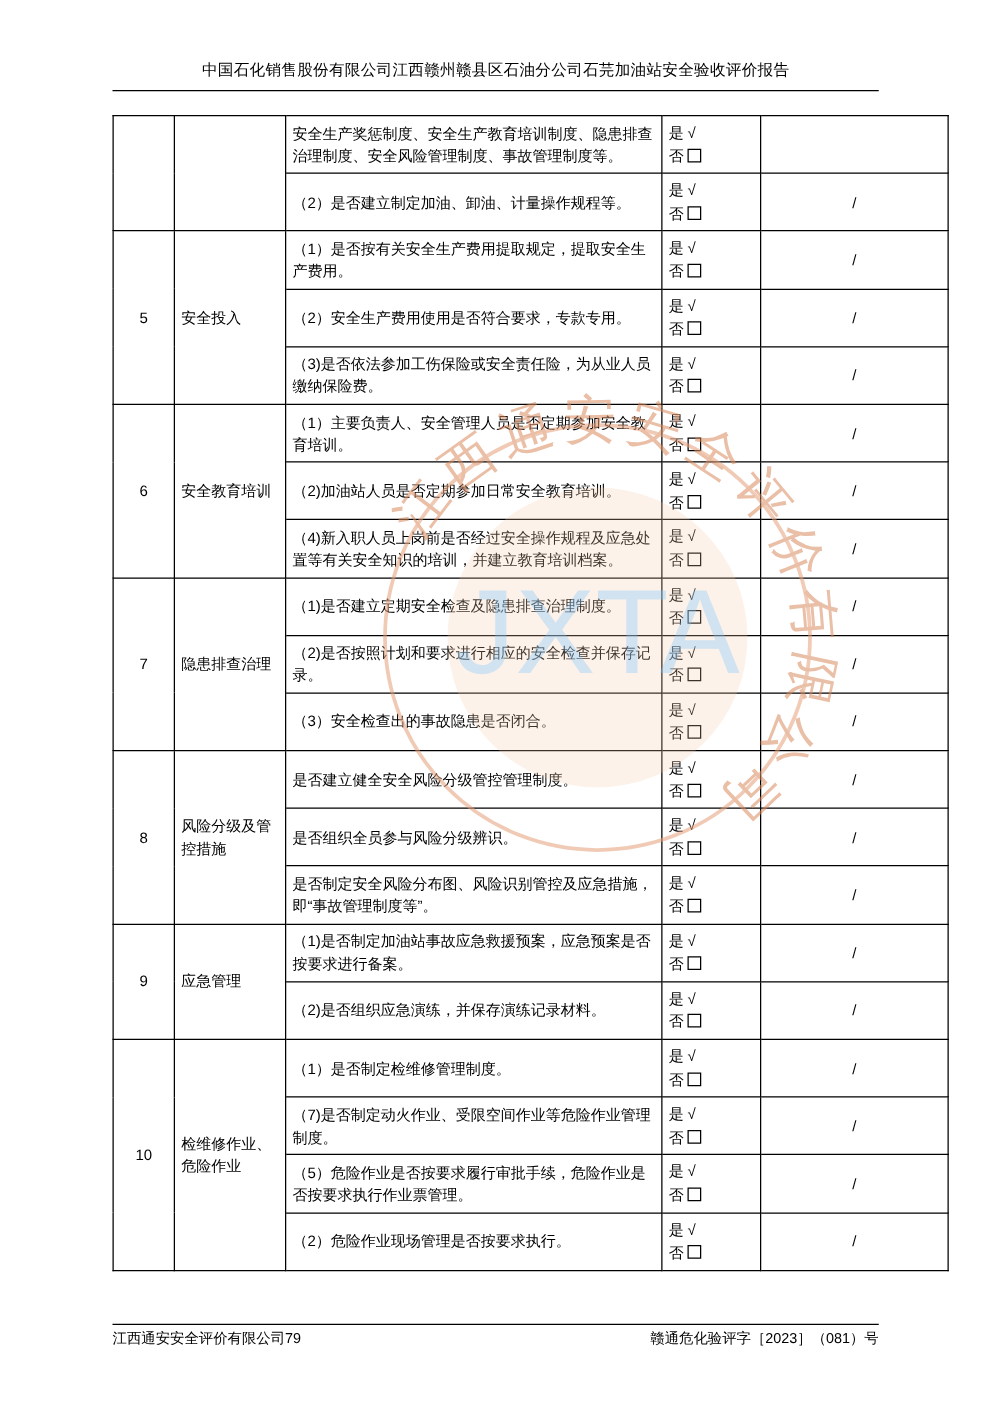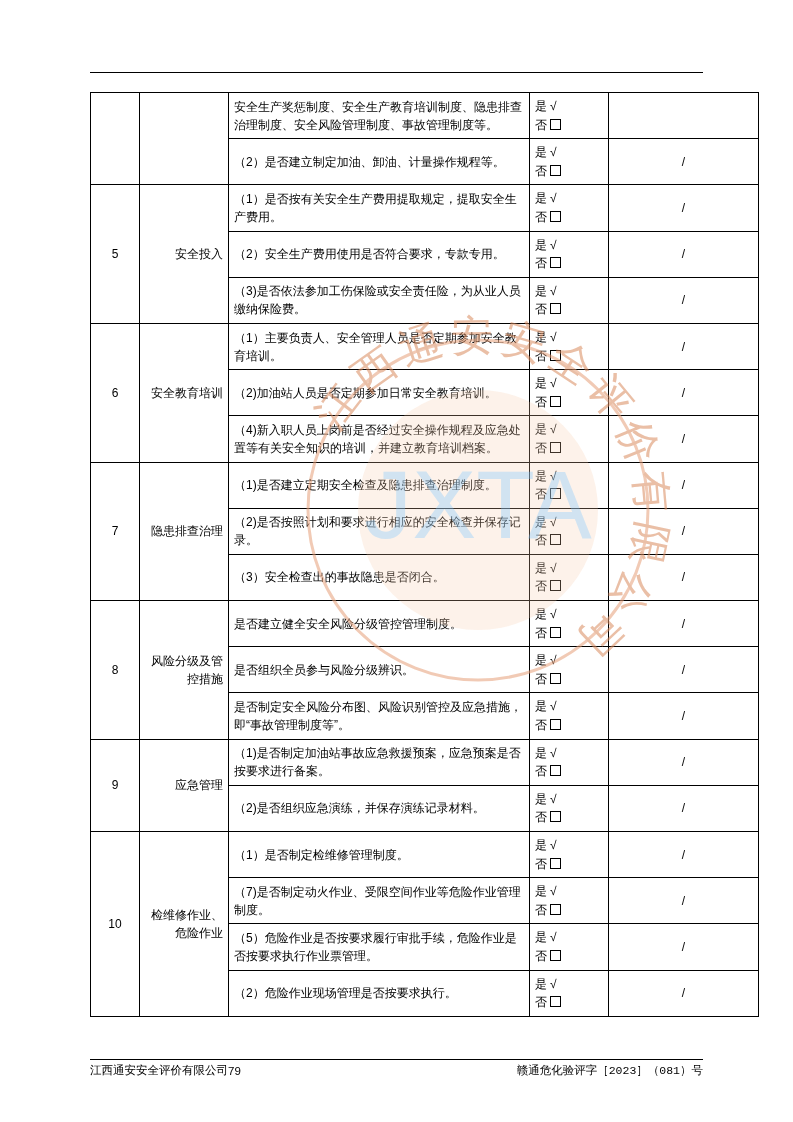--- a/index.html
+++ b/index.html
@@ -67,21 +67,21 @@
     vertical-align: middle;
     line-height: 1.5;
     color: #000;
   }
   td.c-num {
     width: 38px;
     text-align: center;
   }
   td.c-cat {
     width: 78px;
-    text-align: right;
+    text-align: left;
   }
   td.c-item {
     width: 290px;
     text-align: left;
   }
   td.c-res {
     width: 68px;
     text-align: left;
     white-space: nowrap;
     padding-left: 8px;
@@ -120,27 +120,28 @@
     width: 613px;
     border-bottom: 1.1px solid #000;
   }
   .footer-row {
     display: flex;
     justify-content: space-between;
     align-items: center;
   }
   .footer-left { text-align: left; }
   .footer-center { text-align: left; flex: 1; }
-  .footer-right { text-align: left; font-family: Liberation Mono, monospace; }
+  .footer-right { text-align: left; }
 </style>
 </head>
 <body>
 
 <div class="page">
 
+  <div class="doc-header">中国石化销售股份有限公司江西赣州赣县区石油分公司石芫加油站安全验收评价报告</div>
   <div class="header-rule"></div>
 
   <div class="watermark">
     <svg viewBox="0 0 420 420" width="420" height="420" xmlns="http://www.w3.org/2000/svg">
       <defs>
         <path id="circlePath" d="M 210,210 m -160,0 a 160,160 0 1,1 320,0 a 160,160 0 1,1 -320,0"></path>
       </defs>
       <circle cx="210" cy="210" r="170" fill="none" stroke="#e6a07a" stroke-width="3"></circle>
       <circle cx="210" cy="210" r="120" fill="#f6c9a8" opacity="0.45"></circle>
       <text font-size="42" fill="#d98b5f" font-family="'Liberation Sans',sans-serif" letter-spacing="6">

